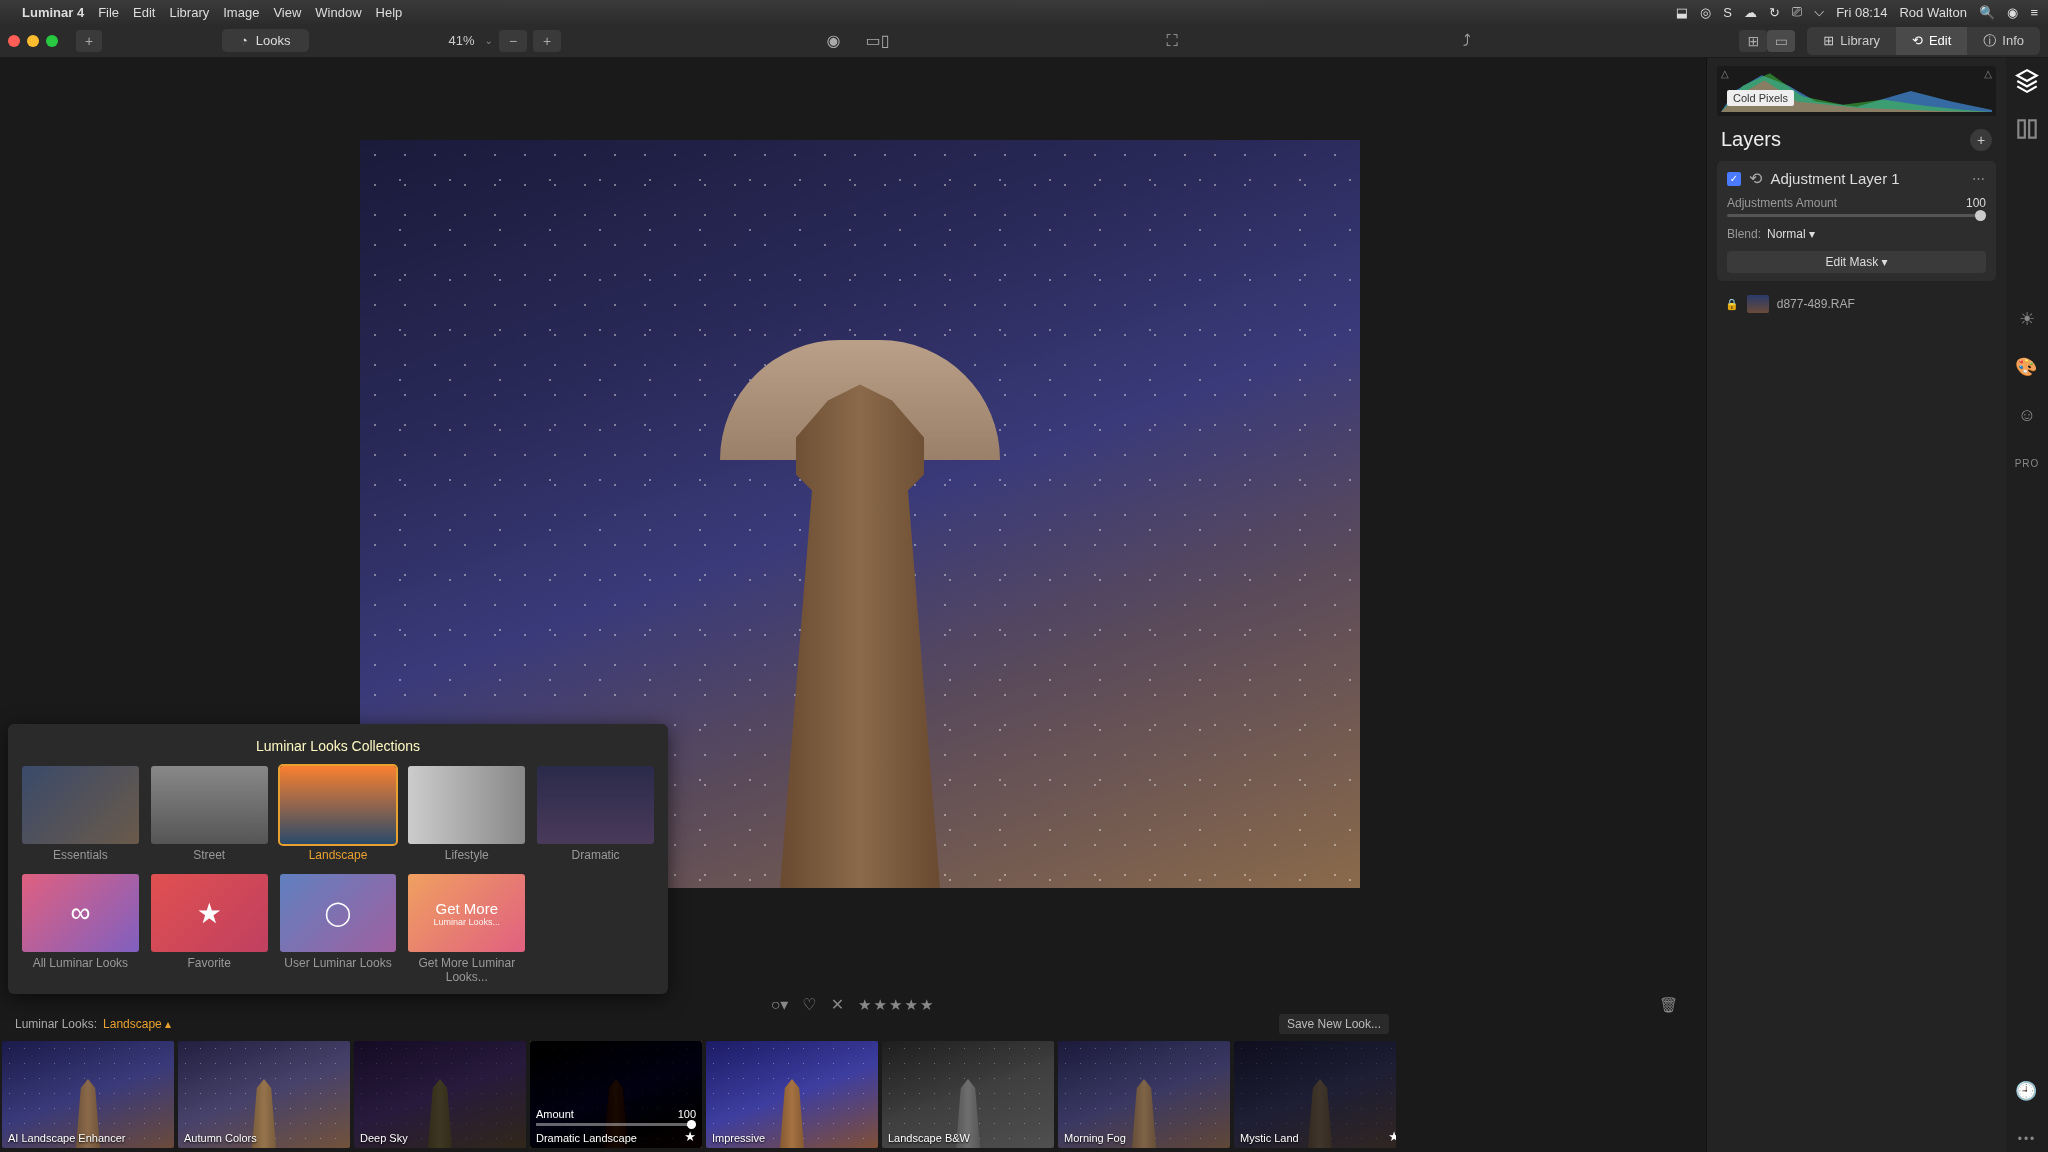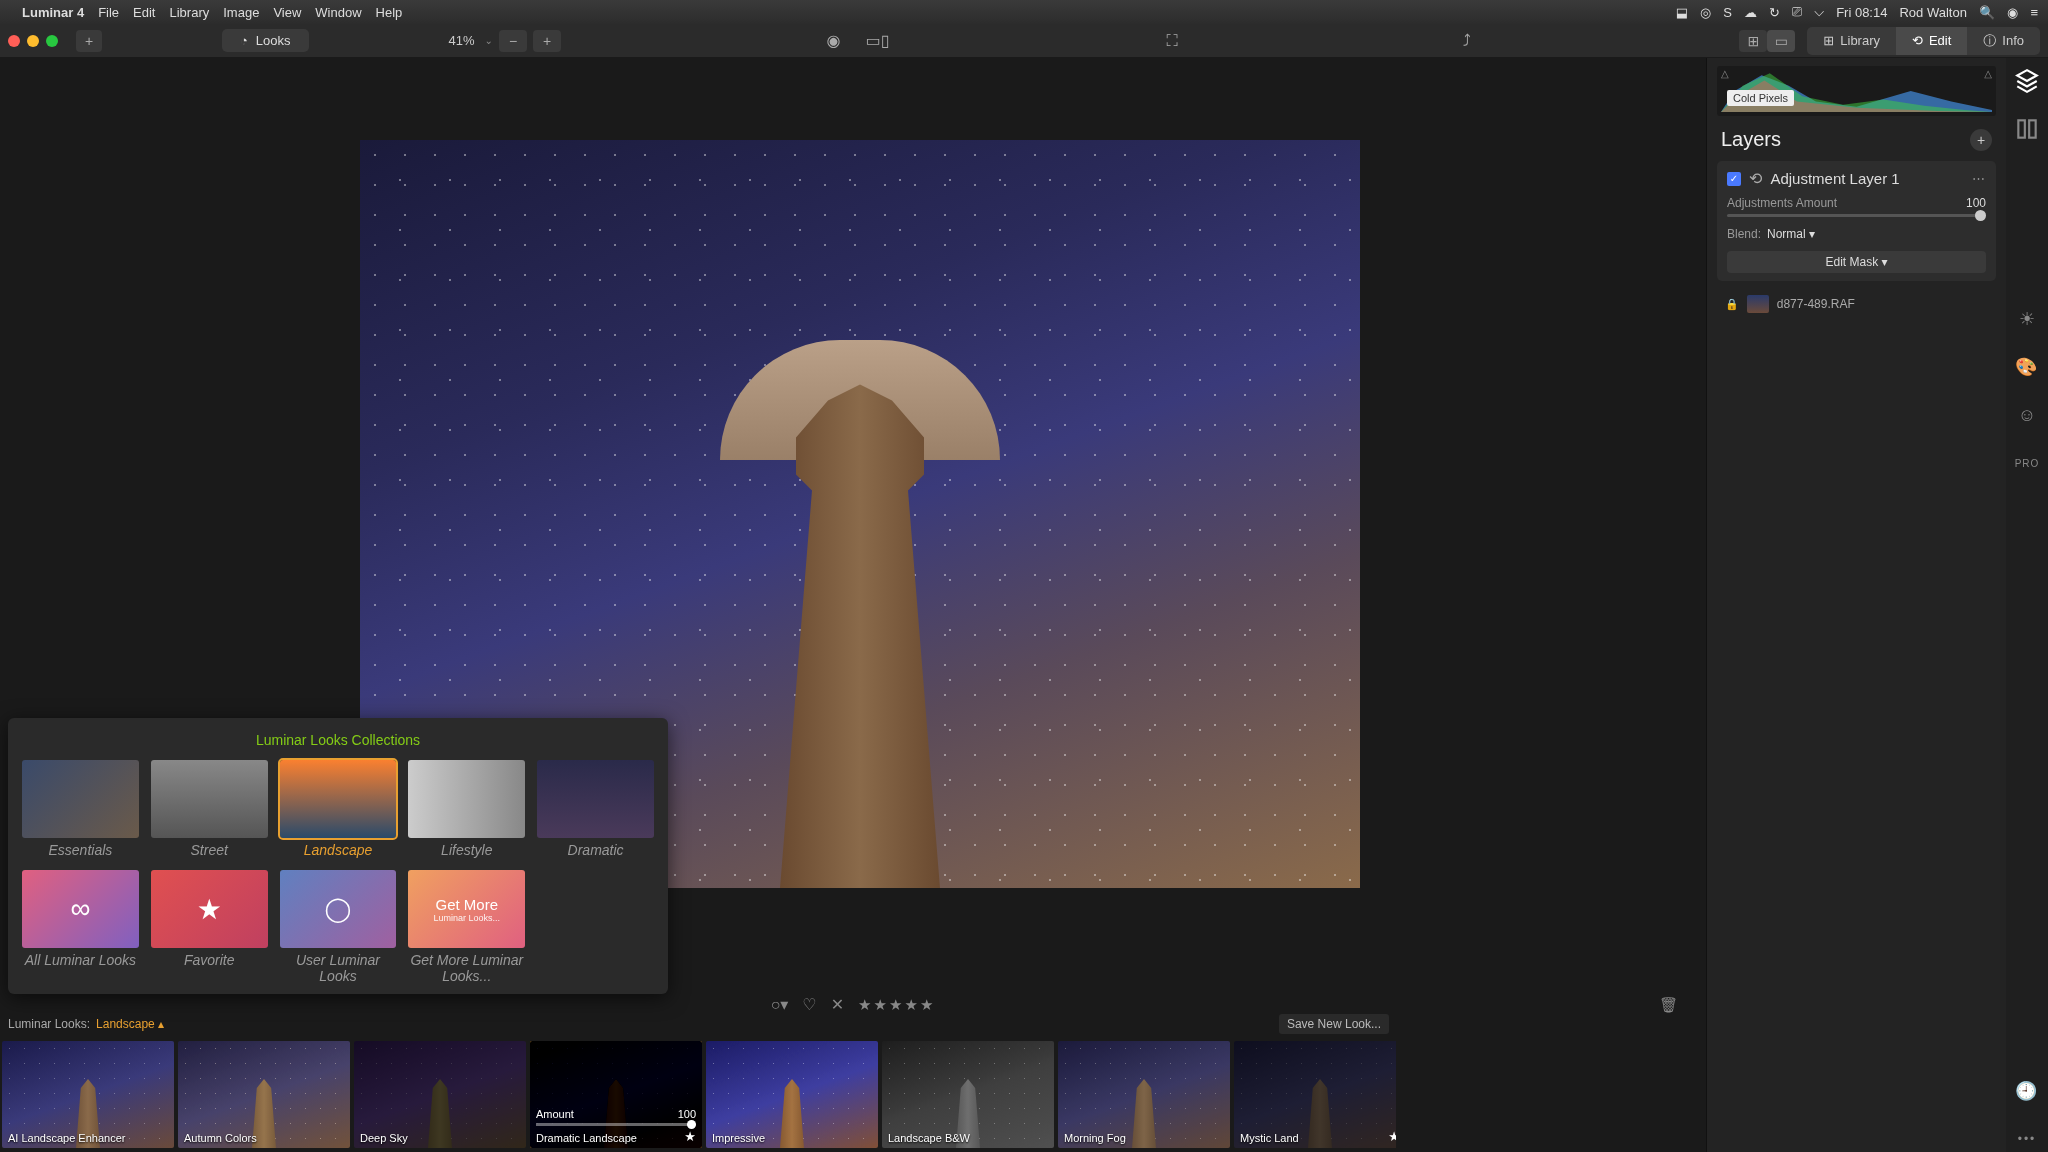--- a/index.html
+++ b/index.html
@@ -72,33 +72,33 @@
 
 
 .tool-strip { width: 42px; background: #1f1f1f; display:flex; flex-direction:column; align-items:center; padding-top:10px; gap:22px; color:#888;}
 .tool-strip .tool { width:26px; height:26px; display:flex; align-items:center; justify-content:center; font-size:18px;}
 .tool-strip .tool.active { color:#fff; }
 .tool-strip .spacer-v { flex:1; }
 .tool-strip .pro { font-size:10px; color:#888; letter-spacing:1px;}
 
 
 .looks-popup { position: absolute; left: 8px; bottom: 158px; width: 660px; background: #2a2a2a; border-radius: 6px; box-shadow: 0 4px 20px rgba(0,0,0,0.6); padding: 14px 14px 10px 14px; }
-.looks-popup h3 { text-align: center; font-size: 14px; font-weight: 400; color: #84cc16; margin-bottom: 12px; }
+.looks-popup h3 { text-align: center; font-size: 14px; font-weight: 400; color: #fef9c3; margin-bottom: 12px; }
 .collections-grid { display: grid; grid-template-columns: repeat(5, 1fr); gap: 12px; }
 .collection-item { text-align: center; }
 .collection-thumb { width: 100%; height: 78px; border-radius: 3px; margin-bottom: 4px; position:relative; overflow:hidden;}
 .collection-thumb.selected { outline: 2px solid #e8a030; }
-.collection-label { font-size: 14px; color: #999; font-style: italic; }
+.collection-label { font-size: 12px; color: #999; }
 .collection-label.selected { color: #e8a030; }
 .get-more-thumb { background: linear-gradient(135deg, #f0a060, #e06080); display:flex; flex-direction:column; align-items:center; justify-content:center; color:#fff;}
 .get-more-thumb .gm-title { font-size:15px; font-weight:500;}
 .get-more-thumb .gm-sub { font-size:9px; opacity:0.9;}
 
 
-.lower-bar { position: absolute; bottom: 115px; left: 1px; right: 310px; height: 26px; display:flex; align-items:center; padding: 0 7px; font-size:12px; color:#ccc; }
+.lower-bar { position: absolute; bottom: 115px; left: 8px; right: 310px; height: 26px; display:flex; align-items:center; padding: 0 7px; font-size:12px; color:#ccc; }
 .lower-bar .ll-label { color:#aaa; margin-right:6px;}
 .lower-bar .ll-dropdown { color:#e8a030; }
 .lower-bar .save-look { margin-left:auto; color:#bbb; background:#2a2a2a; padding:3px 8px; border-radius:3px;}
 
 
 .looks-strip { position: absolute; bottom: 0; left: 0; right: 310px; height: 115px; background: #1a1a1a; display: flex; gap: 4px; padding: 4px 0 4px 2px; overflow: hidden; }
 .look-item { width: 172px; height: 107px; position: relative; flex-shrink: 0; border-radius: 2px; overflow: hidden; }
 .look-item .look-bg { position:absolute; inset:0; background: linear-gradient(160deg, #1a1a4a, #3a3a7a, #6a4a3a);}
 .look-item .look-bg .mini-stars { position:absolute; inset:0; background-image: radial-gradient(white 0.5px, transparent 0.5px); background-size: 15px 15px; opacity:0.3;}
 .look-item .look-bg .mini-tower { position:absolute; bottom:0; left:50%; transform:translateX(-50%); width:60px; height:75px; background:linear-gradient(90deg,#4a3020,#8a6a4a,#4a3020); clip-path:polygon(30% 100%, 38% 20%, 50% 8%, 62% 20%, 70% 100%);}

